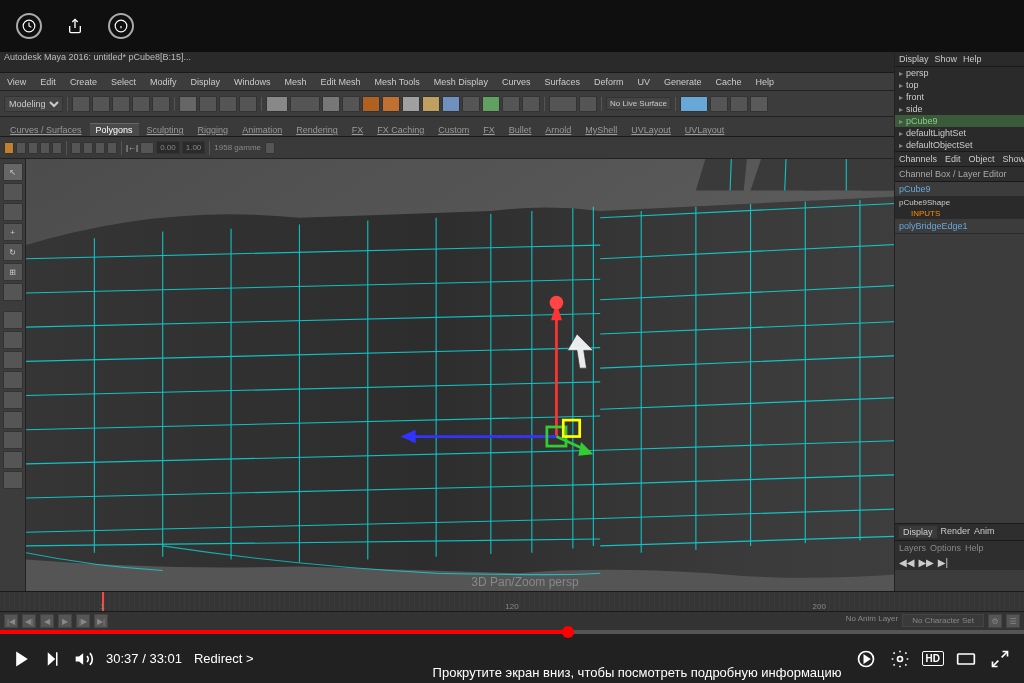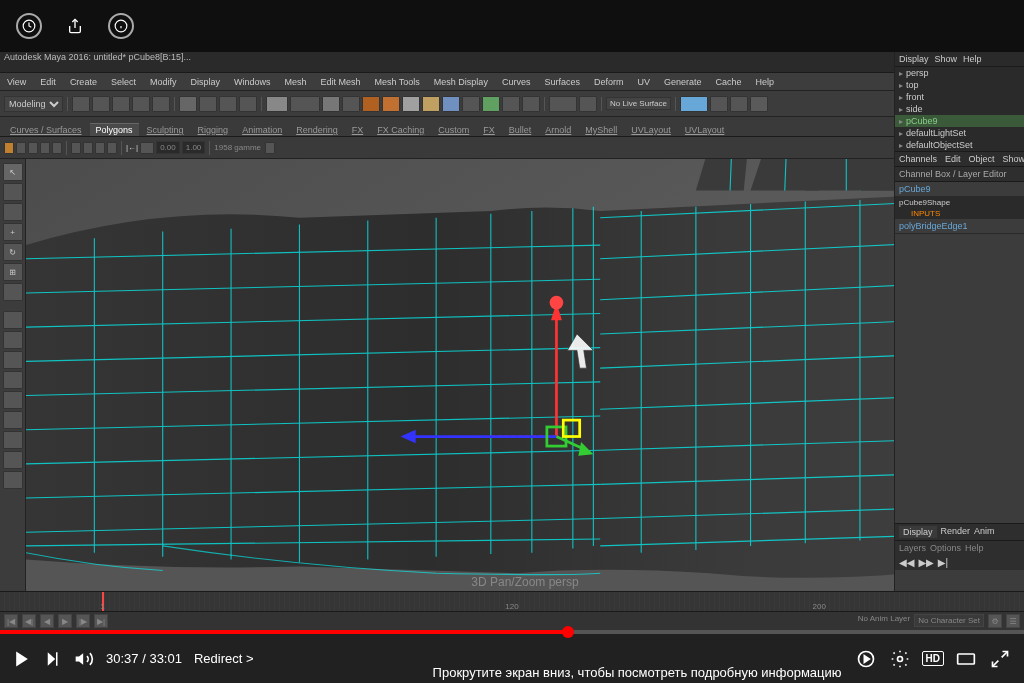--- a/index.html
+++ b/index.html
@@ -865,21 +865,21 @@
       </div>
       <div class="timeline-bottom">
         <div class="tl-btn">|◀</div>
         <div class="tl-btn">◀|</div>
         <div class="tl-btn">◀</div>
         <div class="tl-btn">▶</div>
         <div class="tl-btn">|▶</div>
         <div class="tl-btn">▶|</div>
         <div style="margin-left:auto;display:flex;gap:4px;align-items:flex-start;font-size:8px;color:#888">
           <span>No Anim Layer</span>
-          <span style="background:#3a3a3a;padding:1px 3px;border:1px solid #444">No Character Set</span>
+          <span style="background:#3a3a3a;padding:1px 9px;border:1px solid #444">No Character Set</span>
           <div class="tl-btn">⚙</div>
           <div class="tl-btn">☰</div>
         </div>
       </div>
     </div>
 
     <div class="maya-statusbar">
       
       
     </div>

